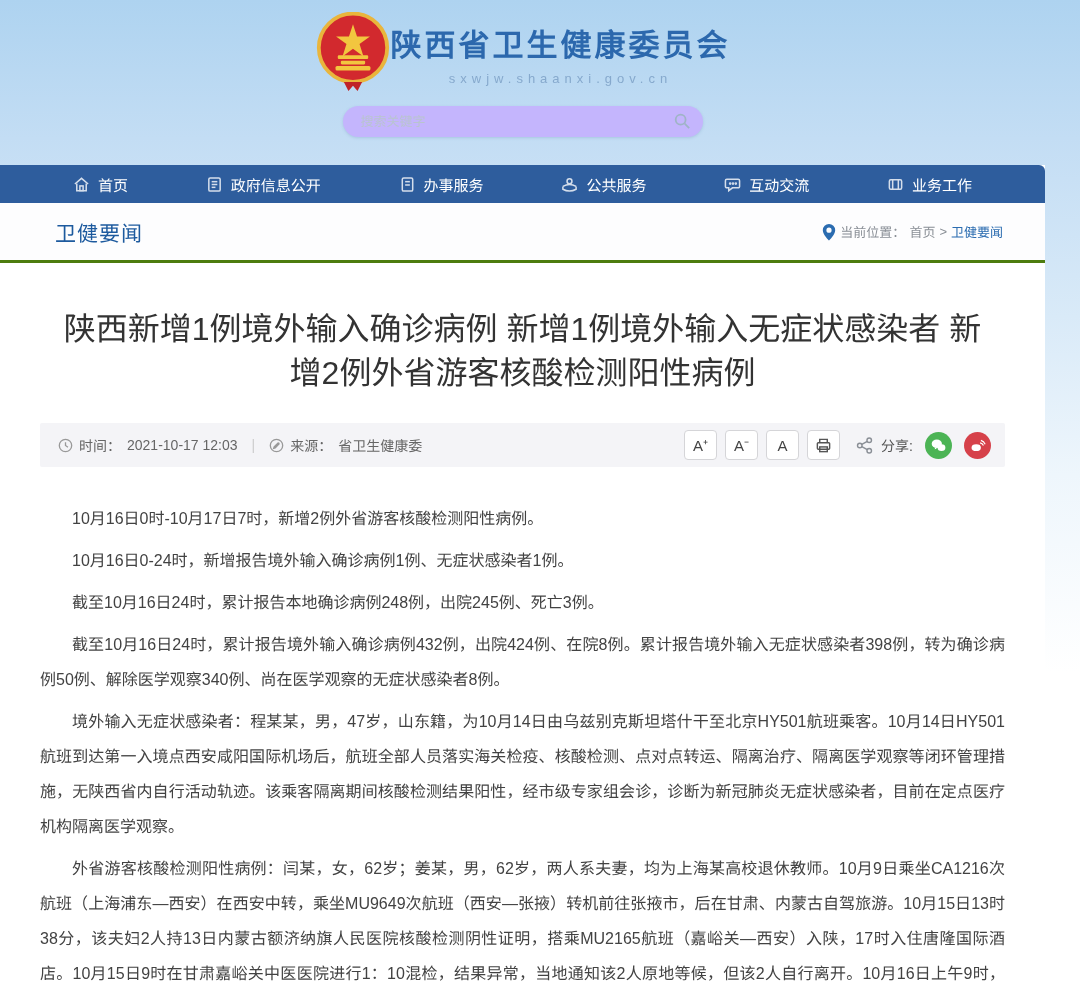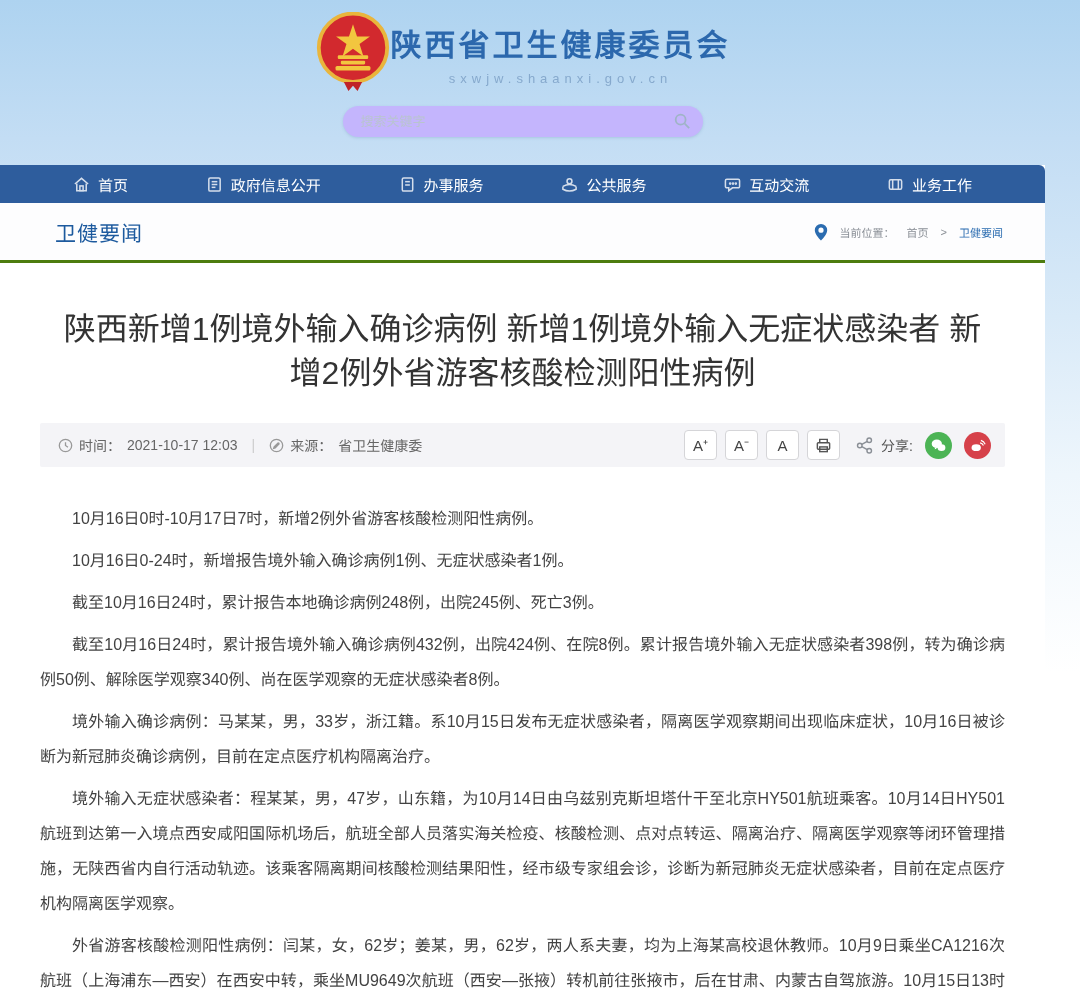--- a/index.html
+++ b/index.html
@@ -30,21 +30,21 @@
   .main-nav { height:38px; background:#2e5d9d; border-radius:0 6px 0 0;
               display:flex; align-items:center; justify-content:space-around; padding:0 34px; }
   .nav-item { display:flex; align-items:center; gap:8px; color:#fff; font-size:15px; cursor:pointer; }
   .nav-item .nav-ico { width:17px; height:17px; opacity:.8; }
 
   
   .content { background:#fff; }
   .crumb-bar { height:60px; background:#fdfdfe; border-bottom:3px solid #4d7c0f;
                display:flex; align-items:center; justify-content:space-between; padding:0 42px 0 55px; }
   .section-title { font-size:21px; color:#1d5a9e; letter-spacing:1px; }
-  .crumb { display:flex; align-items:center; gap:12px; font-size:11px; color:#8a8f96; }
+  .crumb { display:flex; align-items:center; gap:4px; font-size:13px; color:#8a8f96; }
   .crumb .pin { width:14px; height:16px; color:#2b6cb0; }
   .crumb-link { color:#8a8f96; cursor:pointer; }
   .crumb-cur { color:#2b6cb0; cursor:pointer; }
 
   
   .article { padding:0 40px 30px; background:#fff; }
   .article-title { margin-top:44px; text-align:center; font-size:32px; line-height:44px;
                    font-weight:normal; color:#333; padding:0 12px; }
   .meta-bar { margin-top:28px; height:44px; background:#f4f4f7; border-radius:2px;
               display:flex; align-items:center; justify-content:space-between; padding:0 14px 0 18px; }
@@ -250,19 +250,18 @@
             </svg>
           </span>
         </div>
       </div>
 
       <div class="article-body">
         <p>10月16日0时-10月17日7时，新增2例外省游客核酸检测阳性病例。</p>
         <p>10月16日0-24时，新增报告境外输入确诊病例1例、无症状感染者1例。</p>
         <p>截至10月16日24时，累计报告本地确诊病例248例，出院245例、死亡3例。</p>
         <p>截至10月16日24时，累计报告境外输入确诊病例432例，出院424例、在院8例。累计报告境外输入无症状感染者398例，转为确诊病例50例、解除医学观察340例、尚在医学观察的无症状感染者8例。</p>
-        <p>境外输入确诊病例：马某某，男，33岁，浙江籍。系10月15日发布无症状感染者，隔离医学观察期间出现临床症状，10月16日被诊断为新冠肺炎确诊病例，目前在定点医疗机构隔离治疗。</p>
         <p>境外输入无症状感染者：程某某，男，47岁，山东籍，为10月14日由乌兹别克斯坦塔什干至北京HY501航班乘客。10月14日HY501航班到达第一入境点西安咸阳国际机场后，航班全部人员落实海关检疫、核酸检测、点对点转运、隔离治疗、隔离医学观察等闭环管理措施，无陕西省内自行活动轨迹。该乘客隔离期间核酸检测结果阳性，经市级专家组会诊，诊断为新冠肺炎无症状感染者，目前在定点医疗机构隔离医学观察。</p>
         <p>外省游客核酸检测阳性病例：闫某，女，62岁；姜某，男，62岁，两人系夫妻，均为上海某高校退休教师。10月9日乘坐CA1216次航班（上海浦东—西安）在西安中转，乘坐MU9649次航班（西安—张掖）转机前往张掖市，后在甘肃、内蒙古自驾旅游。10月15日13时38分，该夫妇2人持13日内蒙古额济纳旗人民医院核酸检测阴性证明，搭乘MU2165航班（嘉峪关—西安）入陕，17时入住唐隆国际酒店。10月15日9时在甘肃嘉峪关中医医院进行1：10混检，结果异常，当地通知该2人原地等候，但该2人自行离开。10月16日上午9时，该2人乘坐出租车前往西安市第八医院采集核酸样本，当日17时核酸检测结果初筛阳性。经省市疾控中心复核阳性，目前在西安市第八医院隔离病区观察。</p>
       </div>
     </main>
   </div>
 </div>
 
 </body></html>

